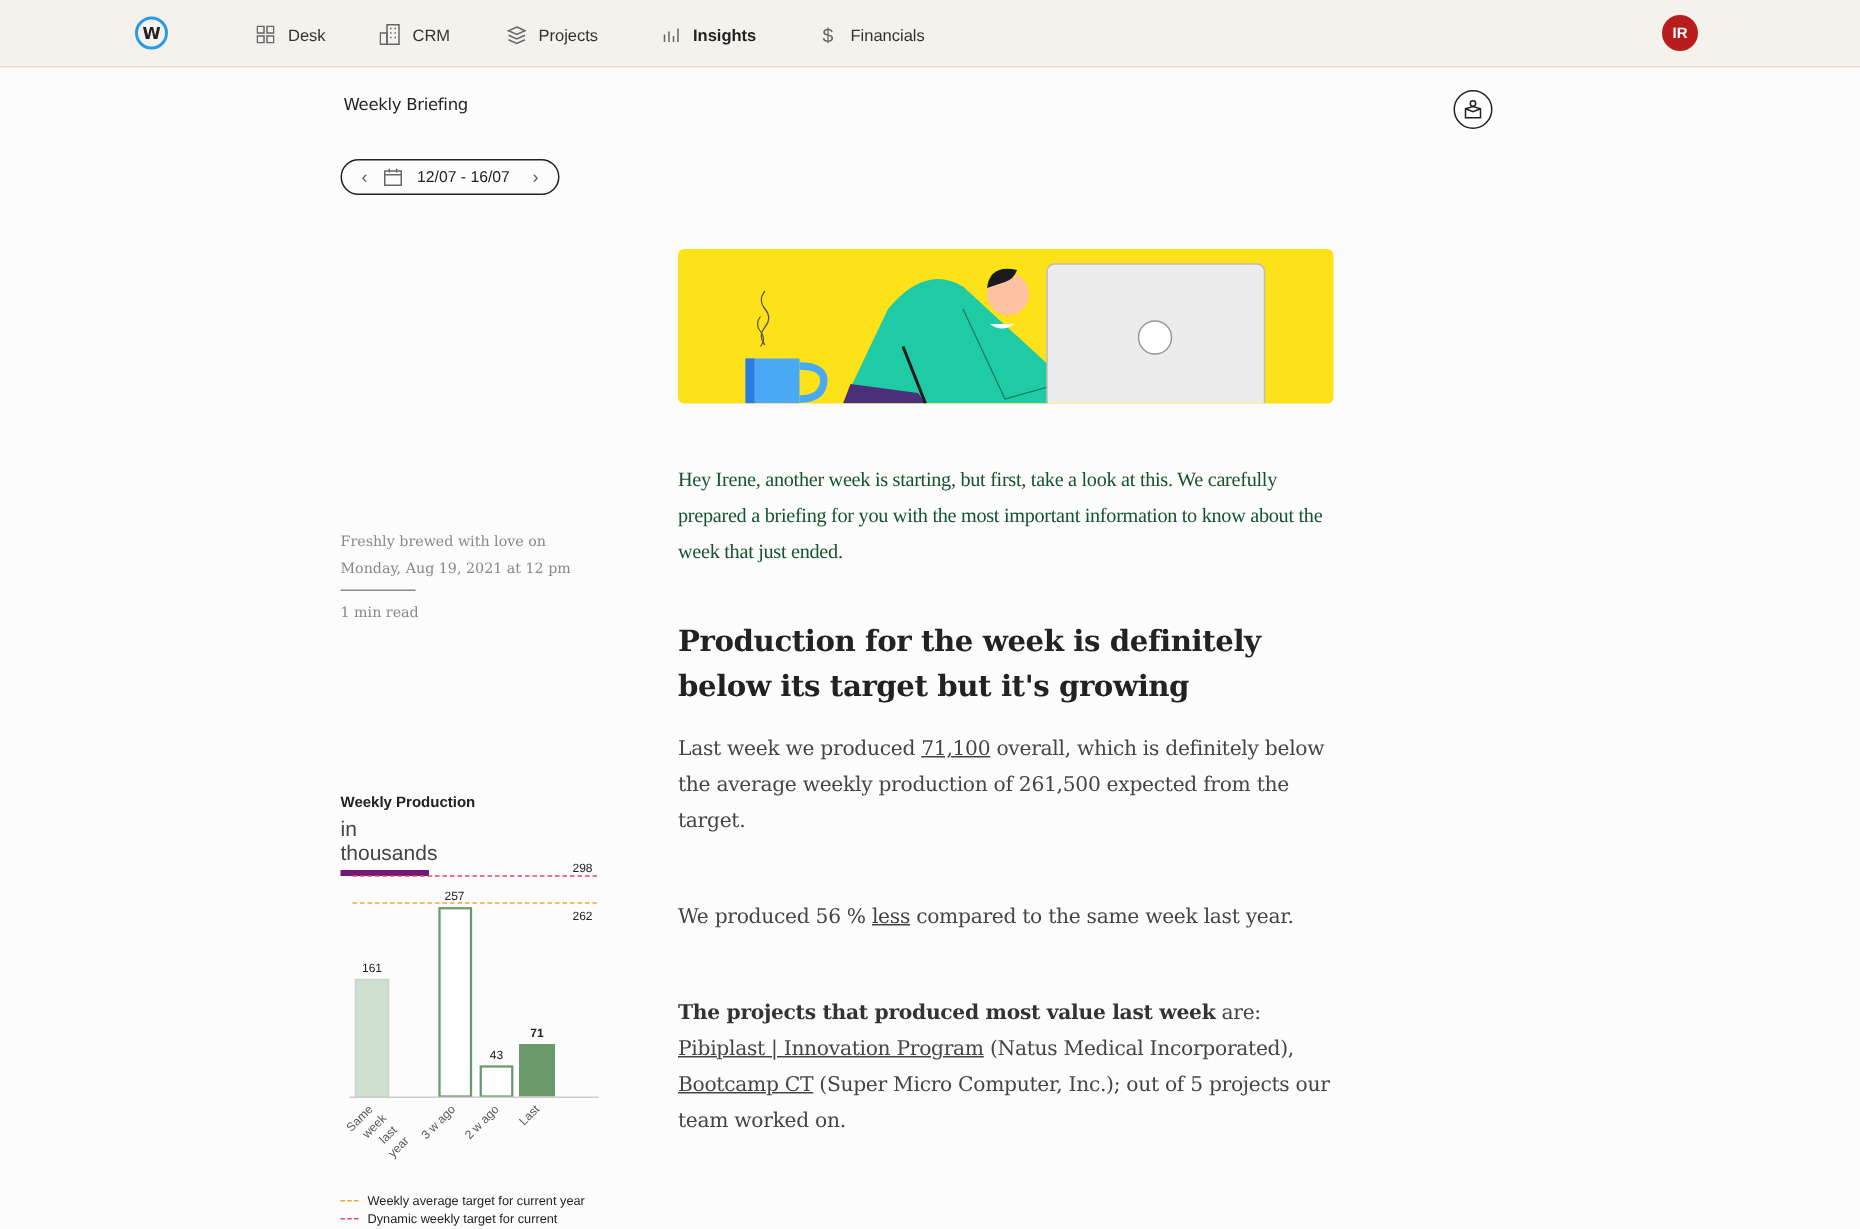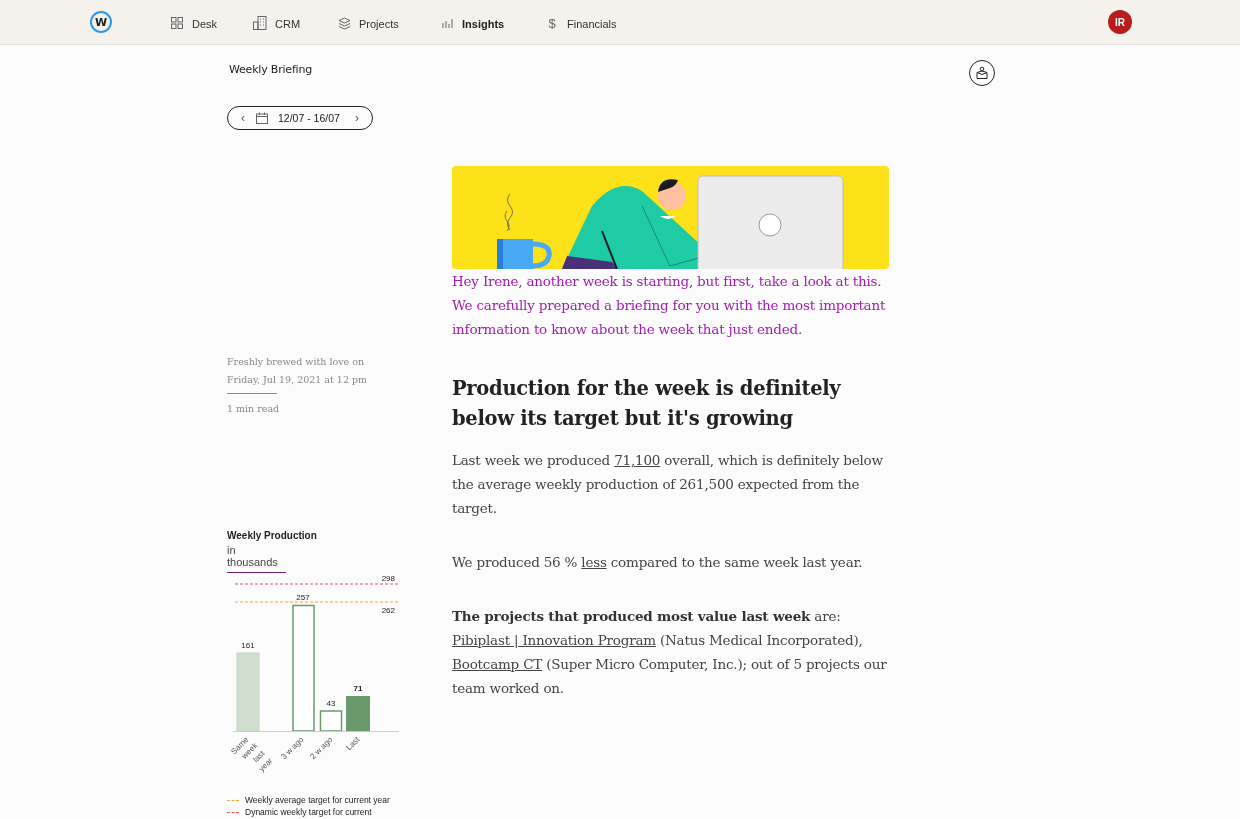--- a/index.html
+++ b/index.html
@@ -23,34 +23,34 @@
   .date-range .cal { margin-left: 6px; margin-right: 10px; display: inline-flex; }
   .date-range .date-text { flex: 1; }
 
   
   .meta { position: absolute; left: 227px; top: 353px; width: 170px; font-family: "DejaVu Serif", serif; font-size: 9.5px; color: #888; line-height: 18px; }
   .meta-divider { width: 50px; height: 1px; background: #888; margin: 4px 0 6px; }
 
   
   .chart { position: absolute; left: 227px; top: 530px; width: 185px; }
   .chart-title { font-size: 10px; font-weight: bold; color: #222; }
-  .chart-sub { font-size: 11px; color: #444; margin-top: 3px; padding-bottom: 4px; border-bottom: 1px solid #701a75; width: 59px; }
+  .chart-sub { font-size: 14px; color: #444; margin-top: 3px; padding-bottom: 4px; border-bottom: 4px solid #701a75; width: 59px; }
   .chart-svg { position: absolute; left: 0; top: 40px; }
   .legend { position: absolute; left: 0; top: 264px; font-size: 8.5px; color: #222; line-height: 12px; width: 200px; }
   .legend-row { display: flex; align-items: center; gap: 6px; }
   .legend-dash { width: 12px; border-top: 1.5px dashed; }
 
   
   .article { position: absolute; left: 452px; top: 146px; width: 440px; font-family: "DejaVu Serif", serif; }
   .week-heading { font-size: 24px; color: #2b9be8; letter-spacing: -0.5px; font-weight: normal; }
   .hero { margin-top: 20px; width: 437px; height: 103px; background: #fde21a; border-radius: 4px; position: relative; overflow: hidden; }
-  .intro { font-size: 13.5px; line-height: 24px; color: #a21caf; letter-spacing: -0.2px; }
+  .intro { margin-top: 39px; font-size: 13.5px; line-height: 24px; color: #14532d; letter-spacing: -0.2px; font-family: Liberation Serif, serif; }
   .section-heading { margin-top: 33px; font-size: 19.5px; line-height: 30px; font-weight: bold; color: #222; letter-spacing: -0.3px; }
   .para { margin-top: 14px; font-size: 13.5px; line-height: 24px; color: #444; letter-spacing: -0.2px; }
-  .para + .para { margin-top: 30px; }
+  .para + .para { margin-top: 40px; }
   .link { text-decoration: underline; color: #444; cursor: pointer; }
   b { color: #333; }
 </style>
 </head>
 <body>
 
 <div class="topbar">
   <div class="logo">
       <span>W</span>
     </div>
@@ -136,21 +136,21 @@
         <line x1="3.5" y1="0.5" x2="3.5" y2="3"></line>
         <line x1="8.5" y1="0.5" x2="8.5" y2="3"></line>
       </svg>
   </span>
   <span class="date-text">12/07 - 16/07</span>
   <span class="chev">›</span>
 </div>
 
 <div class="meta">
   <div>Freshly brewed with love on</div>
-  <div>Friday, Jul 19, 2021 at 12 pm</div>
+  <div>Monday, Aug 19, 2021 at 12 pm</div>
   <div class="meta-divider"></div>
   <div>1 min read</div>
 </div>
 
 <div class="chart">
   <div class="chart-title">Weekly Production</div>
   <div class="chart-sub">in thousands</div>
 
   <svg class="chart-svg" width="185" height="220" viewBox="0 0 185 220">
 

